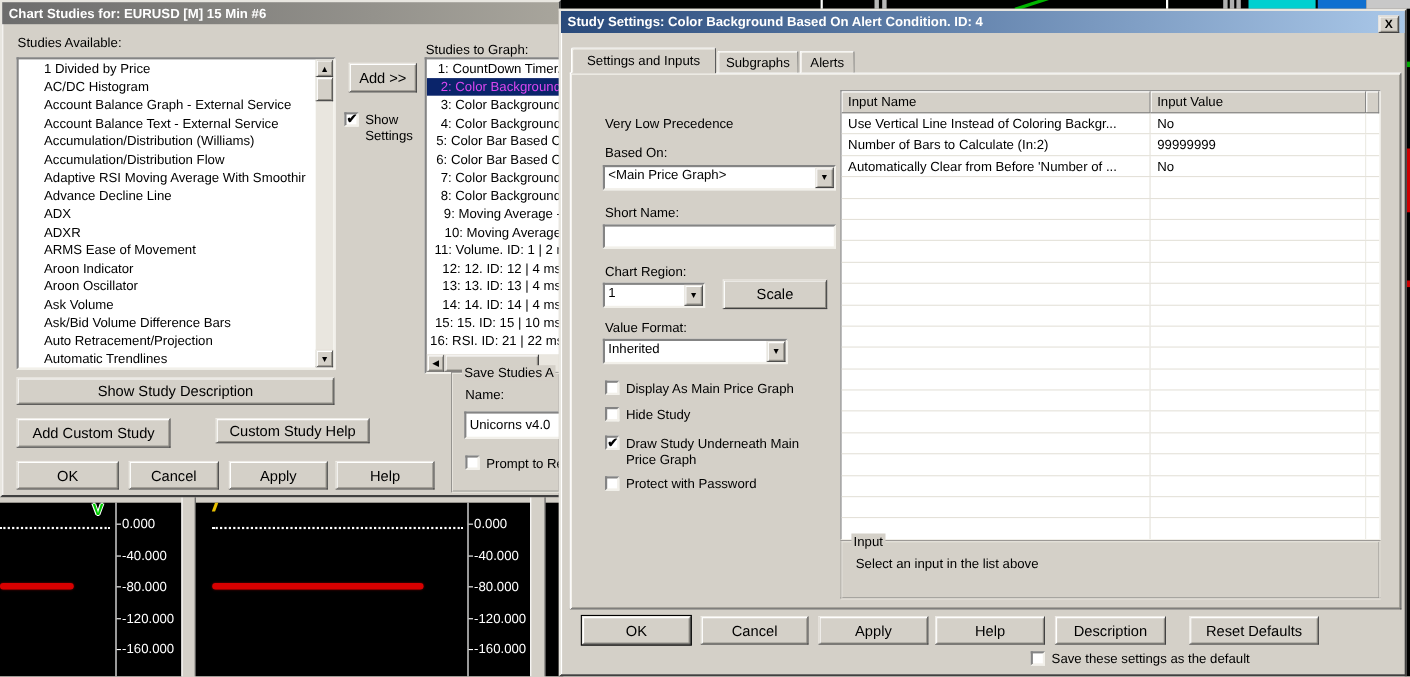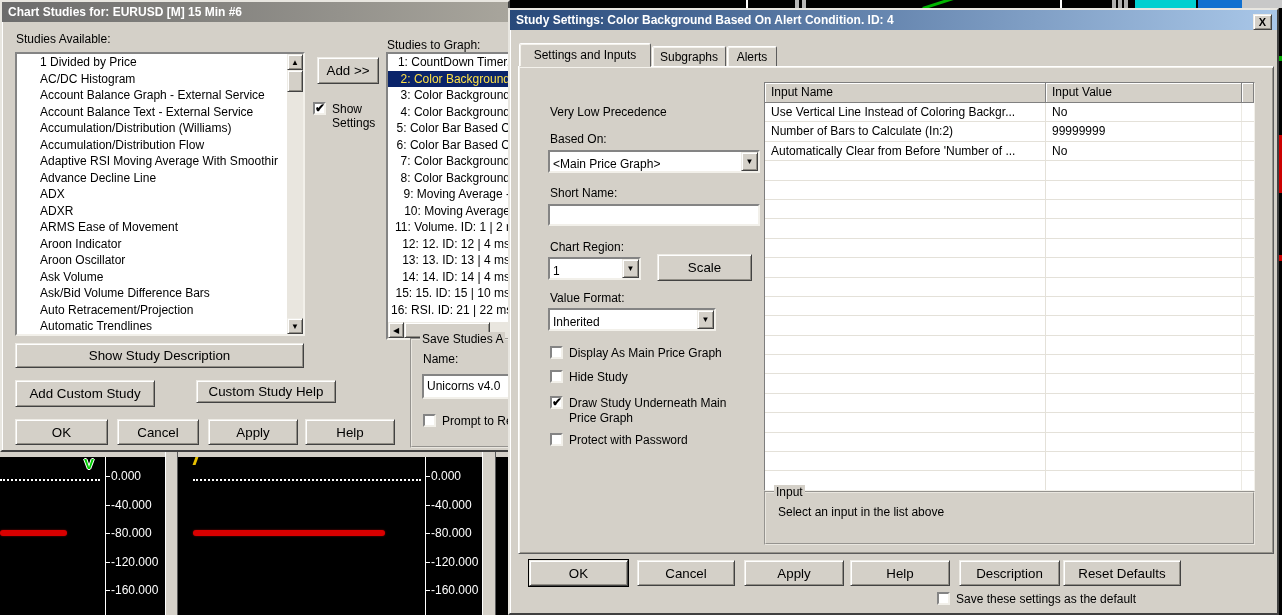--- a/index.html
+++ b/index.html
@@ -23,36 +23,36 @@
 
   
   #left-dialog  { left:0; top:0; width:510px; height:452px; z-index:2; }
   #right-dialog { left:508px; top:8px; width:771px; height:607px; z-index:5; }
   .dialog { background:#d4d0c8; border:2px solid; border-color:#e8e6e0 #404040 #404040 #e8e6e0;
             box-shadow: inset 1px 1px 0 #fff; }
 
   
   .listbox { background:#fff; overflow:hidden; }
   .li { height:16.5px; line-height:16.5px; padding-left:3px; white-space:nowrap; overflow:hidden; }
-  .li.selected { background:#0a246a; color:#fde047; }
+  .li.selected { background:#0a246a; color:#d946ef; }
 
   
   .sb-track { background:#e9e6df; }
   .sb-btn { display:flex; align-items:center; justify-content:center; font-size:8px; color:#000; }
 
   
   .cb { width:13px; height:13px; background:#fff; border:2px solid; flex:0 0 13px;
         border-color:#848484 #f2f0ea #f2f0ea #848484; position:relative; }
   .cb .mark { display:none; position:absolute; left:0px; top:-3px; font-size:12px; font-weight:bold; }
   .cb.checked .mark { display:block; }
   .cbrow { display:flex; gap:6px; align-items:flex-start; }
 
   
   .combo { background:#fff; border:2px solid; border-color:#848484 #f2f0ea #f2f0ea #848484;
-           display:flex; align-items:flex-end; }
+           display:flex; align-items:flex-start; }
   .combo .txt { flex:1; padding-left:3px; white-space:nowrap; overflow:hidden; }
   .combo .drop { width:17px; align-self:stretch; font-size:8px; }
 
   
   .tab { position:absolute; background:#d4d0c8; border:1px solid; border-color:#fff #5c5c5c transparent #fff;
          box-shadow: inset 1px 1px 0 #f4f2ec; border-radius:2px 2px 0 0; text-align:center; line-height:20px; }
   .tab.active { z-index:3; }
 
   
   #inputs-table { background:#fff; border:1px solid; border-color:#7e7e7e #f2f0ea #f2f0ea #7e7e7e; overflow:hidden; }
@@ -364,19 +364,19 @@
   <div class="abs groove" style="left:254px;top:481px;width:491px;height:54px;">
     <span class="abs static" style="left:8px;top:-8px;background:#d4d0c8;padding:0 2px;">Input</span>
     <div class="abs static" style="left:12px;top:12px;">Select an input in the list above</div>
   </div>
 
   <button class="abs raised btn btn-default" style="left:19px;top:550px;width:99px;height:26px;">OK</button>
   <button class="abs raised btn" style="left:127px;top:550px;width:98px;height:26px;">Cancel</button>
   <button class="abs raised btn" style="left:234px;top:550px;width:100px;height:26px;">Apply</button>
   <button class="abs raised btn" style="left:340px;top:550px;width:100px;height:26px;">Help</button>
   <button class="abs raised btn" style="left:449px;top:550px;width:101px;height:26px;">Description</button>
-  <button class="abs raised btn" style="left:553px;top:550px;width:118px;height:26px;">Reset Defaults</button>
+  <button class="abs raised btn" style="left:571px;top:550px;width:118px;height:26px;">Reset Defaults</button>
 
   <div class="abs cbrow" style="left:427px;top:582px;">
     <span class="cb"></span>
     <span class="static">Save these settings as the default</span>
   </div>
 </div>
 
 </body></html>

